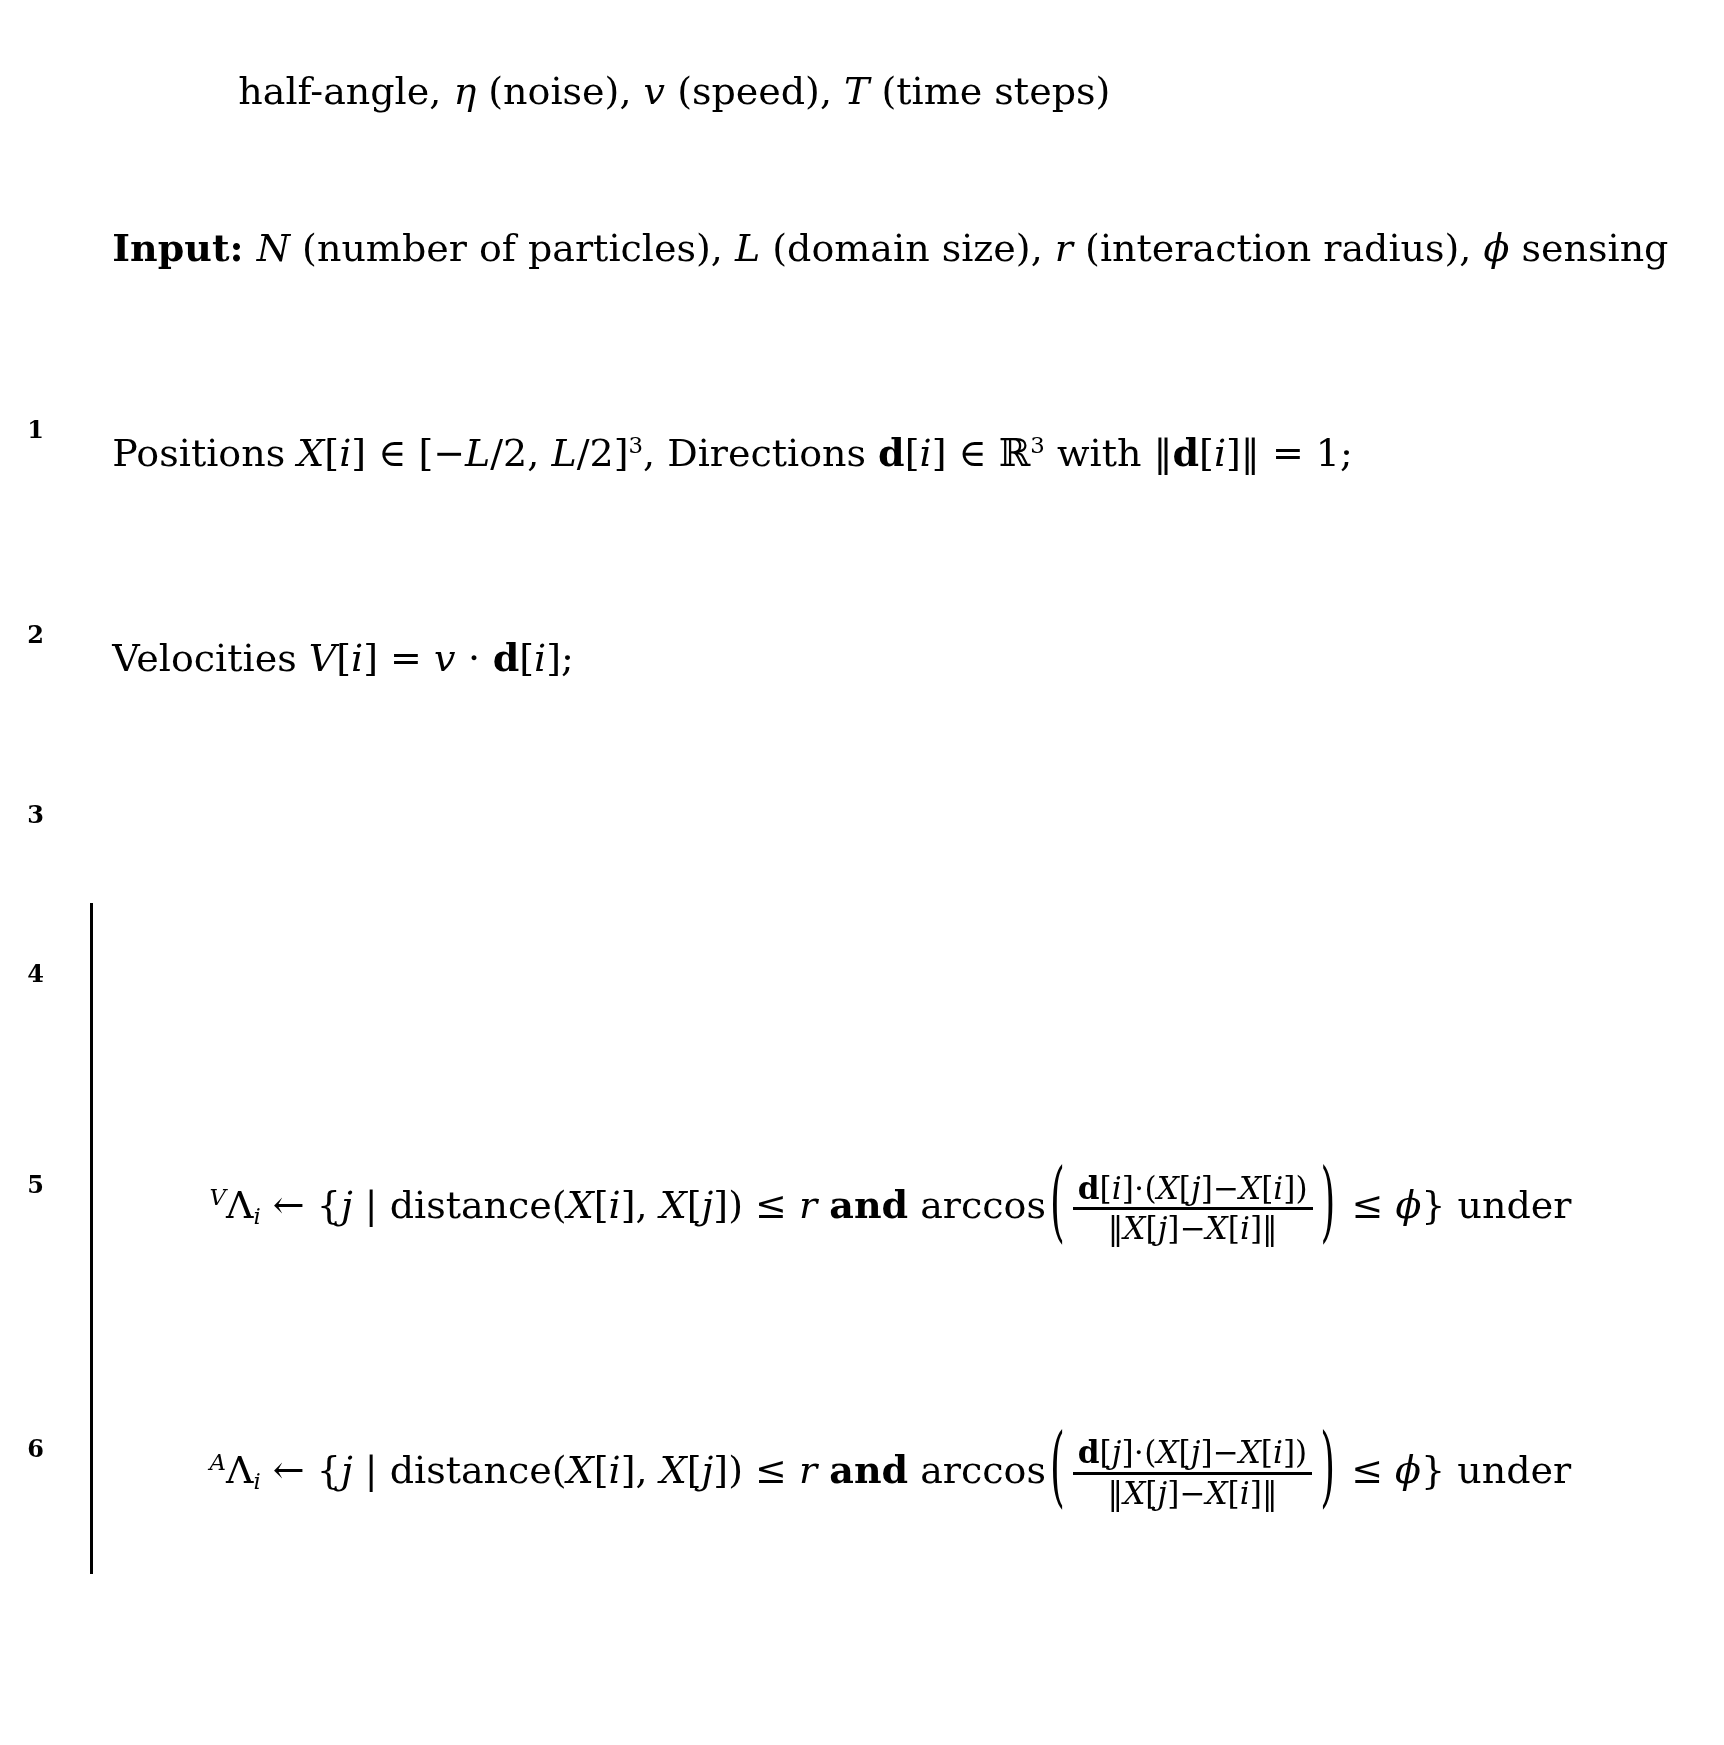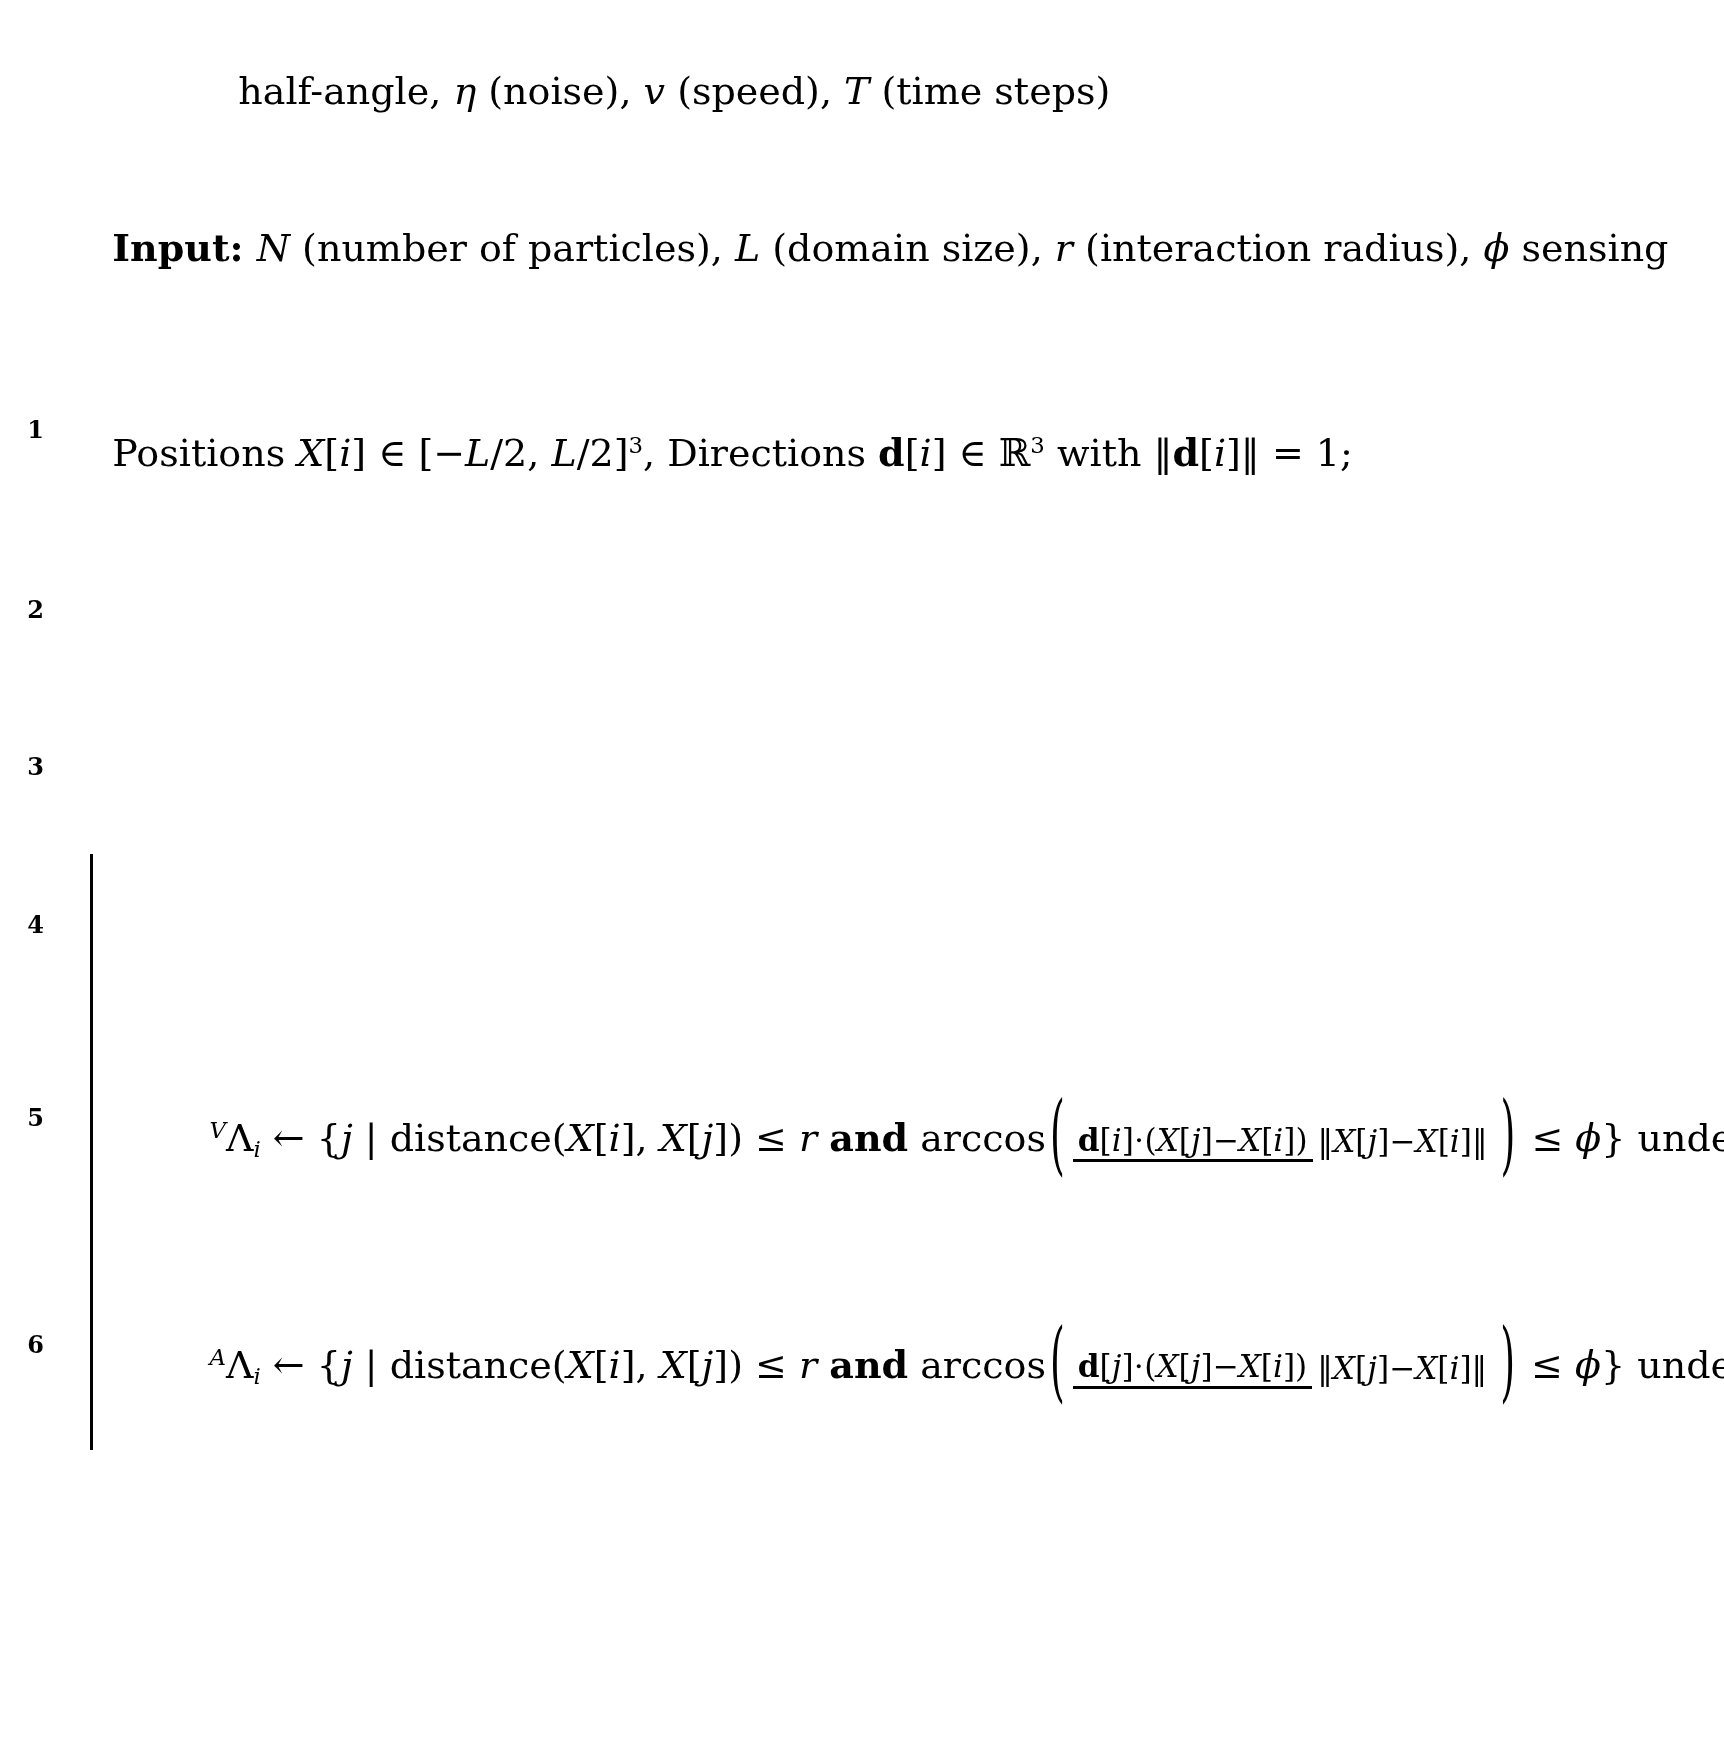--- a/index.html
+++ b/index.html
@@ -25,21 +25,21 @@
   .cont{margin-left:18px;}
   
   .sg-r{font-style:normal;}
   .sg-i{font-style:italic;}
   .sg-b{font-weight:bold;}
   .sg-sup{font-size:0.6em;vertical-align:0.55em;}
   .sg-supi{font-size:0.6em;vertical-align:0.55em;font-style:italic;}
   .sg-sub{font-size:0.6em;vertical-align:-0.25em;font-style:italic;}
   .sg-bigo,.sg-bigc{display:inline-block;transform:scaleY(2.3);transform-origin:50% 55%;margin:0 4px;font-weight:300;}
   .frac{
-    display:inline-flex;flex-direction:row;align-items:center;
+    display:inline-flex;flex-direction:column;align-items:center;
     vertical-align:middle;font-size:0.82em;line-height:1.2;margin:14px 4px;text-align:center;
   }
   .frac > .num{border-bottom:3px solid #000;padding:0 5px;}
   .frac > .den{padding:0 5px;}
 </style>
 </head>
 <body>
 
 <div class="algo">
 
@@ -49,20 +49,21 @@
   <div class="row header-first">
     <span class="content"><span class="sg-b">Input: </span><span class="sg-i">N</span><span class="sg-r"> (number of particles), </span><span class="sg-i">L</span><span class="sg-r"> (domain size), </span><span class="sg-i">r</span><span class="sg-r"> (interaction radius), </span><span class="sg-i">ϕ</span><span class="sg-r"> sensing</span></span>
   </div>
 
   <div class="row top-level">
     <span class="lnum">1</span>
     <span class="content"><span class="sg-r">Positions </span><span class="sg-i">X</span><span class="sg-r">[</span><span class="sg-i">i</span><span class="sg-r">] ∈ [−</span><span class="sg-i">L</span><span class="sg-r">/2, </span><span class="sg-i">L</span><span class="sg-r">/2]</span><span class="sg-sup">3</span><span class="sg-r">, Directions </span><span class="sg-b">d</span><span class="sg-r">[</span><span class="sg-i">i</span><span class="sg-r">] ∈ ℝ</span><span class="sg-sup">3</span><span class="sg-r"> with ‖</span><span class="sg-b">d</span><span class="sg-r">[</span><span class="sg-i">i</span><span class="sg-r">]‖ = 1;</span></span>
   </div>
   <div class="row top-level">
     <span class="lnum">2</span>
+    <span class="content"><span class="sg-r">Velocities </span><span class="sg-i">V</span><span class="sg-r">[</span><span class="sg-i">i</span><span class="sg-r">] = </span><span class="sg-i">v</span><span class="sg-r"> ⋅ </span><span class="sg-b">d</span><span class="sg-r">[</span><span class="sg-i">i</span><span class="sg-r">];</span></span>
   </div>
   <div class="row top-level">
     <span class="lnum">3</span>
   </div>
 
   <div class="loop-body">
     <div class="row">
       <span class="lnum">4</span>
     </div>
     <div class="row">

